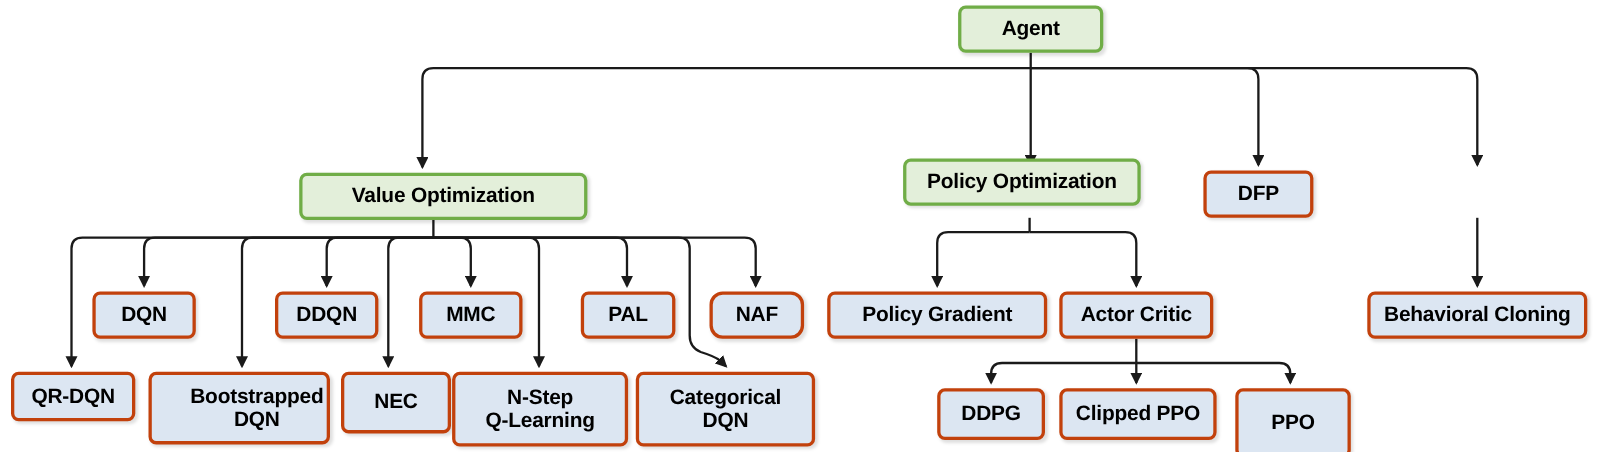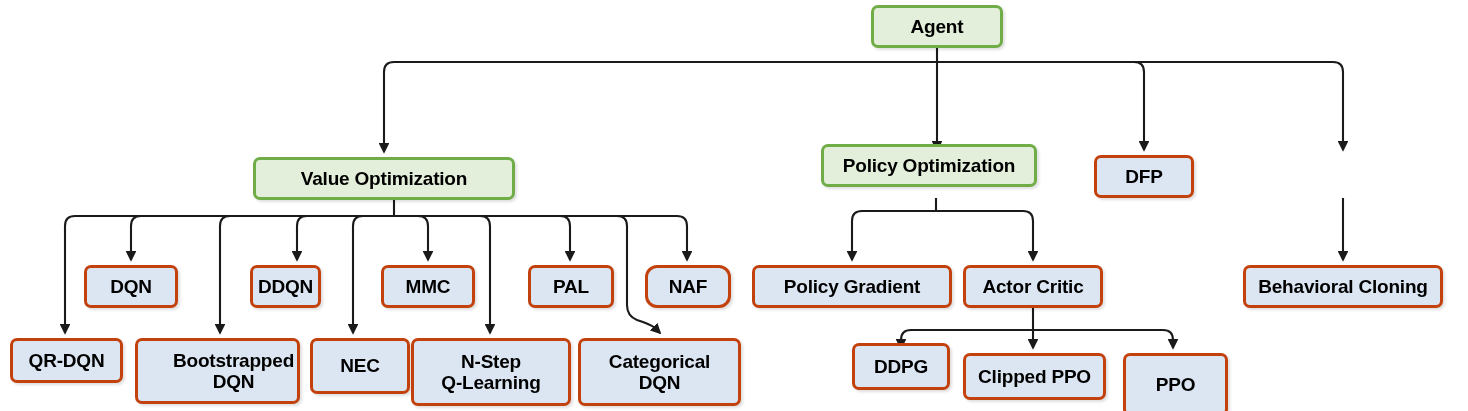--- a/index.html
+++ b/index.html
@@ -57,38 +57,38 @@
       <path d="M 1033 330 L 1163 330 Q 1173 330 1173 340 L 1173 348"></path>
 
       <path d="M 1343 198 L 1343 260"></path>
     </g>
   </svg>
 
   <div class="node green" style="left: 871px; top: 5px; width: 132px; height: 43px;">
     <span class="lbl">Agent</span>
     </div>
 
-  <div class="node green" style="left: 253px; top: 157px; width: 262px; height: 43px;">
+  <div class="node green" style="left: 272px; top: 157px; width: 262px; height: 43px;">
     <span class="lbl">Value Optimization</span>
     </div>
 
   <div class="node green" style="left: 821px; top: 144px; width: 216px; height: 43px;">
     <span class="lbl">Policy Optimization</span>
     </div>
 
   <div class="node blue" style="left: 1094px; top: 155px; width: 100px; height: 43px;">
     <span class="lbl">DFP</span>
     </div>
 
 
   <div class="node blue" style="left: 84px; top: 265px; width: 94px; height: 43px;">
     <span class="lbl">DQN</span>
     </div>
 
-  <div class="node blue" style="left: 250px; top: 265px; width: 71px; height: 43px;">
+  <div class="node blue" style="left: 250px; top: 265px; width: 94px; height: 43px;">
     <span class="lbl">DDQN</span>
     </div>
 
   <div class="node blue" style="left: 381px; top: 265px; width: 94px; height: 43px;">
     <span class="lbl">MMC</span>
     </div>
 
   <div class="node blue" style="left: 528px; top: 265px; width: 86px; height: 43px;">
     <span class="lbl">PAL</span>
     </div>
@@ -121,21 +121,21 @@
     </div>
 
   <div class="node blue" style="left: 752px; top: 265px; width: 200px; height: 43px;">
     <span class="lbl">Policy Gradient</span>
     </div>
 
   <div class="node blue" style="left: 963px; top: 265px; width: 140px; height: 43px;">
     <span class="lbl">Actor Critic</span>
     </div>
 
-  <div class="node blue" style="left: 852px; top: 343px; width: 98px; height: 47px;">
+  <div class="node blue" style="left: 852px; top: 353px; width: 98px; height: 47px;">
     <span class="lbl">DDPG</span>
     </div>
 
   <div class="node blue" style="left: 963px; top: 353px; width: 143px; height: 47px;">
     <span class="lbl">Clipped PPO</span>
     </div>
 
   <div class="node blue" style="left: 1123px; top: 353px; width: 105px; height: 63px;">
     <span class="lbl">PPO</span>
     </div>

